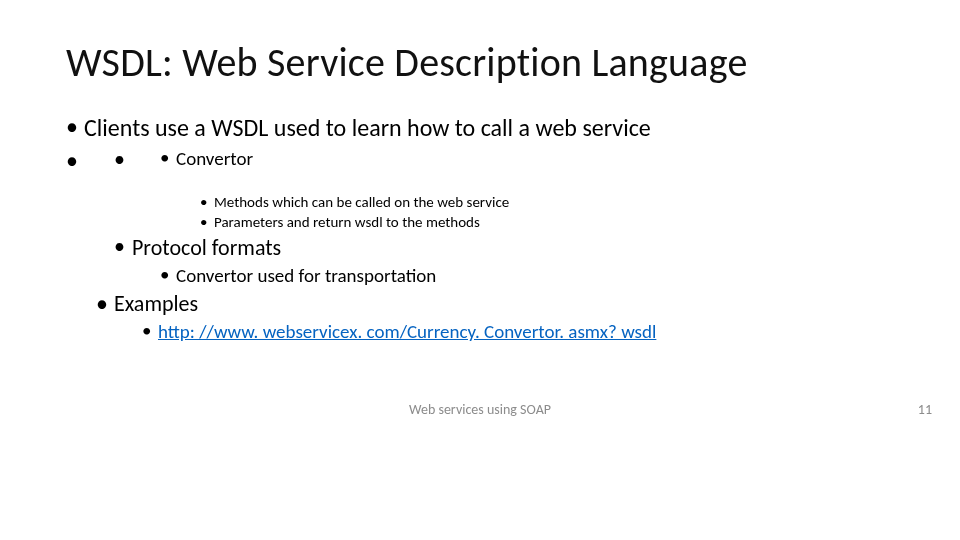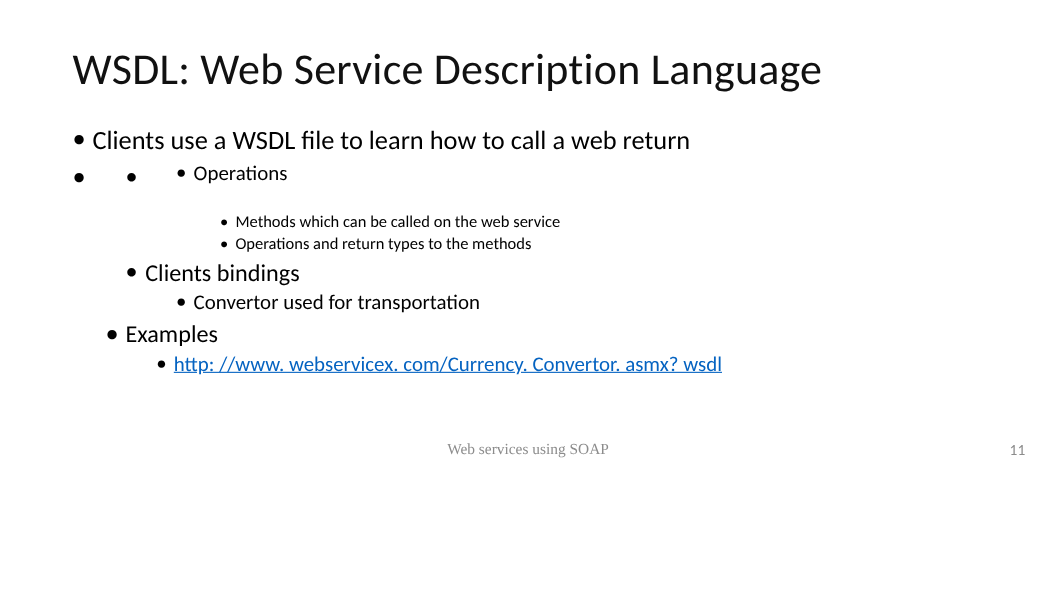--- a/index.html
+++ b/index.html
@@ -109,59 +109,58 @@
   }
 
   .footer-center {
     position: absolute;
     bottom: 14px;
     left: 0;
     width: 960px;
     text-align: center;
     font-size: 14px;
     color: #8c8c8c;
-    font-family: Liberation Serif, serif;
   }
   .footer-right {
     position: absolute;
     bottom: 14px;
     right: 28px;
     font-size: 14px;
     color: #8c8c8c;
   }
 </style>
 </head>
 <body>
 
 <div class="slide">
   <h1 class="title">WSDL: Web Service Description Language</h1>
 
   <ul class="lvl1">
     <li>
-      <span>Clients use a WSDL file to learn how to call a web return</span>
+      <span>Clients use a WSDL used to learn how to call a web service</span>
     </li>
     <li>
       <ul class="lvl2">
         <li>
           <ul class="lvl3">
             <li>
-              <span>Operations</span>
+              <span>Convertor</span>
               <ul class="lvl4">
                 <li>
                   <span>Methods which can be called on the web service</span>
                 </li>
                 <li>
-                  <span>Operations and return types to the methods</span>
+                  <span>Parameters and return wsdl to the methods</span>
                 </li>
               </ul>
             </li>
           </ul>
         </li>
         <li>
-          <span>Clients bindings</span>
+          <span>Protocol formats</span>
           <ul class="lvl3">
             <li>
               <span>Convertor used for transportation</span>
             </li>
           </ul>
         </li>
       </ul>
     </li>
     <li style="margin-left:30px; font-size:22px;">
       <span>Examples</span>

